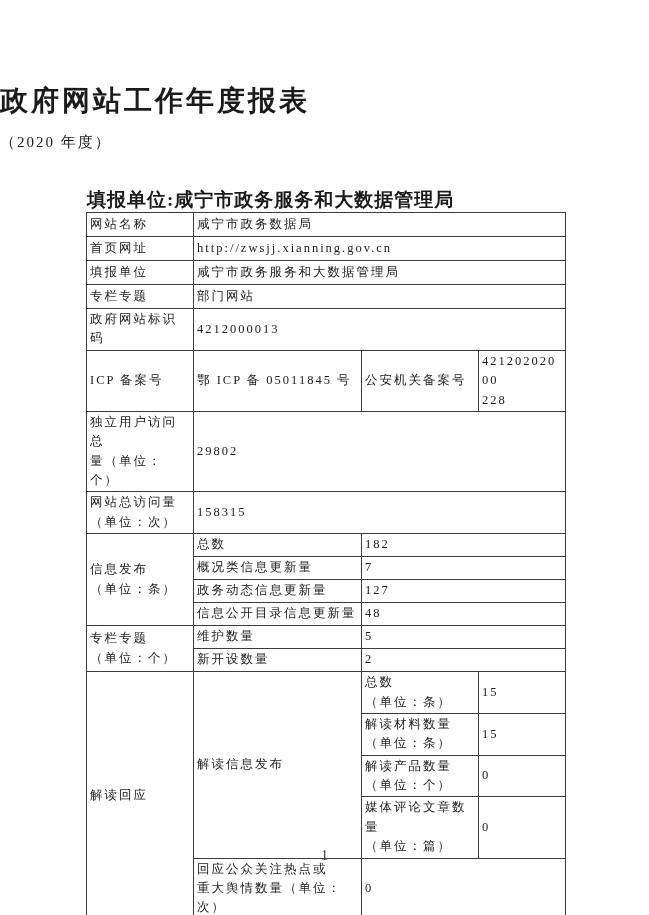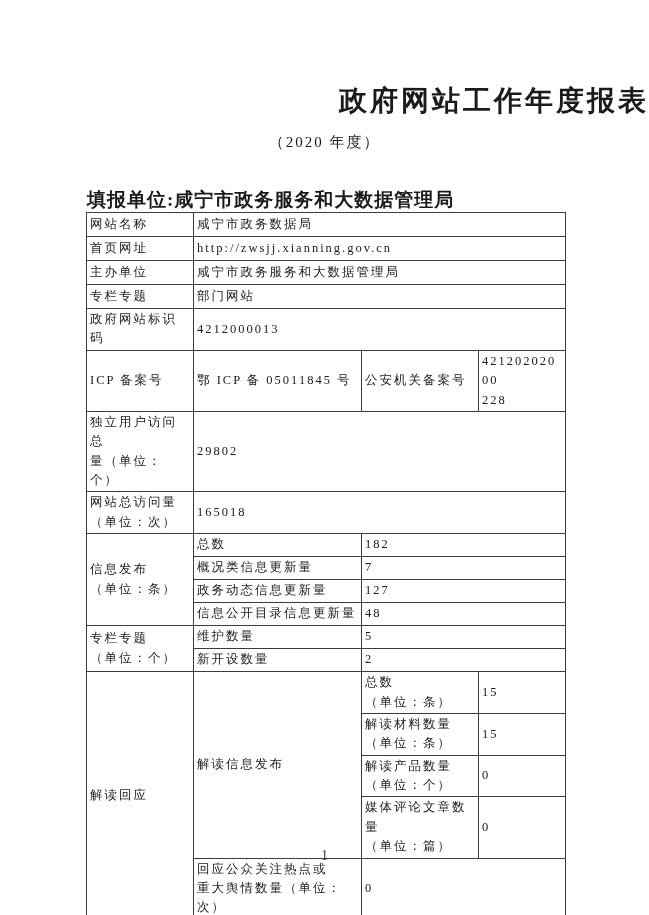--- a/index.html
+++ b/index.html
@@ -7,29 +7,28 @@
   body {
     position: relative;
     background: #ffffff;
     color: #1b1b1b;
     font-family: "Liberation Serif", "DejaVu Serif", serif;
     overflow: hidden;
   }
   .doc-title {
     position: absolute;
     top: 82px; left: 0; right: 0;
-    text-align: right;
+    text-align: left;
     font-size: 28px;
     font-weight: bold;
     letter-spacing: 3px;
   }
   .doc-subtitle {
     position: absolute;
     top: 133px; left: 0; right: 0;
-    text-align: center;
     font-size: 15px;
     letter-spacing: 2px;
   }
   .reporting-unit {
     position: absolute;
     top: 187px; left: 87px;
     font-size: 19px;
     font-weight: bold;
     letter-spacing: 1px;
   }
@@ -83,21 +82,21 @@
   <tbody>
     <tr class="h24">
       <td>网站名称</td>
       <td colspan="3">咸宁市政务数据局</td>
     </tr>
     <tr class="h24">
       <td>首页网址</td>
       <td colspan="3" class="url">http://zwsjj.xianning.gov.cn</td>
     </tr>
     <tr class="h24">
-      <td>主办单位</td>
+      <td>填报单位</td>
       <td colspan="3">咸宁市政务服务和大数据管理局</td>
     </tr>
     <tr class="h24">
       <td>专栏专题</td>
       <td colspan="3">部门网站</td>
     </tr>
     <tr class="h24">
       <td>政府网站标识码</td>
       <td colspan="3" class="num">4212000013</td>
     </tr>
@@ -109,21 +108,21 @@
 228</td>
     </tr>
     <tr class="h39">
       <td>独立用户访问总
 量（单位：个）</td>
       <td colspan="3" class="num">29802</td>
     </tr>
     <tr class="h39">
       <td>网站总访问量
 （单位：次）</td>
-      <td colspan="3" class="num">165018</td>
+      <td colspan="3" class="num">158315</td>
     </tr>
 
     <tr class="h23">
       <td rowspan="4">信息发布
 （单位：条）</td>
       <td>总数</td>
       <td colspan="2" class="num">182</td>
     </tr>
     <tr class="h23">
       <td>概况类信息更新量</td>

